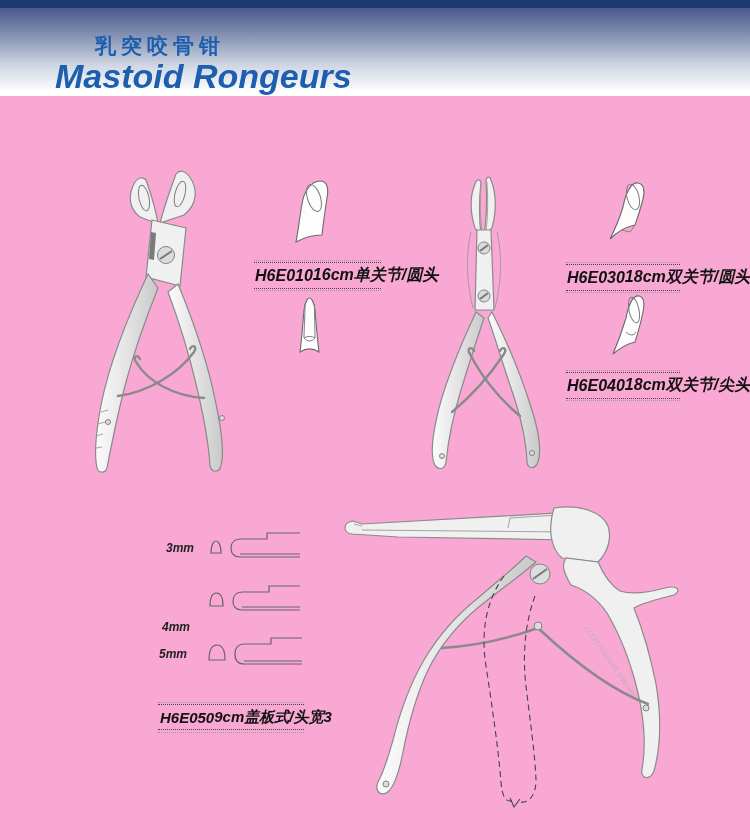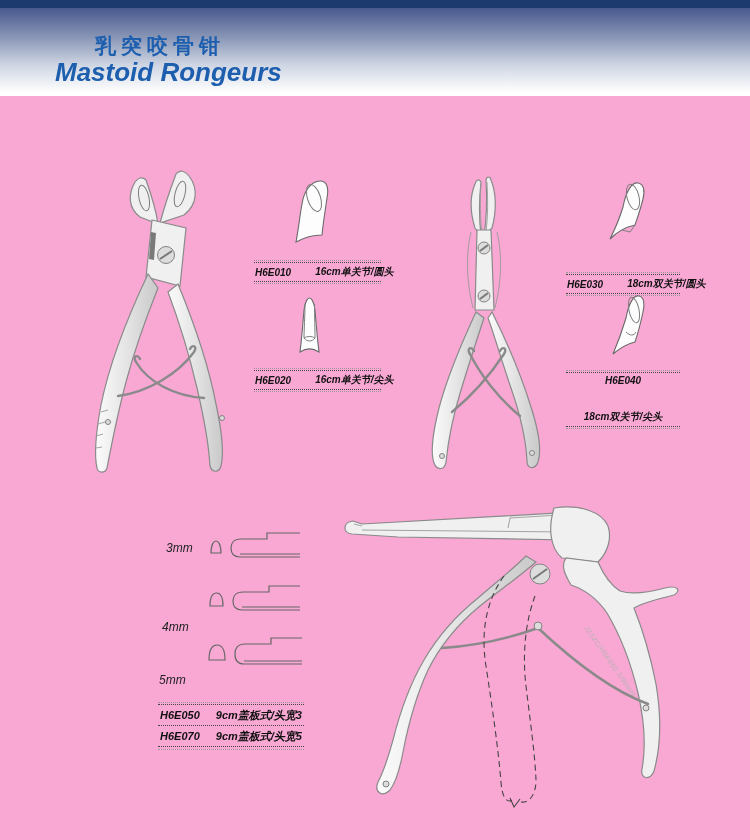--- a/index.html
+++ b/index.html
@@ -3,38 +3,38 @@
 <meta charset="utf-8">
 <style>
   html,body{margin:0;padding:0;background:#fff;}
   #page{position:relative;width:750px;height:840px;background:#f9a8d4;overflow:hidden;
         font-family:"Liberation Sans","DejaVu Sans",sans-serif;text-align:center;}
   .topbar{position:absolute;left:0;top:0;width:750px;height:8px;background:#1c3a6d;}
   .header-grad{position:absolute;left:0;top:8px;width:750px;height:88px;
         background:linear-gradient(to bottom,#48598e 0%,#8c99b8 35%,#cfd6e3 65%,#ffffff 96%);}
   .title-zh{position:absolute;left:95px;top:32px;font-size:21px;font-weight:bold;
         letter-spacing:5px;color:#1d5fae;}
-  .title-en{position:absolute;left:55px;top:57px;font-size:26px;font-style:italic;
+  .title-en{position:absolute;left:55px;top:57px;font-size:34px;font-style:italic;
         font-weight:600;color:#1d5fae;}
   .usage{position:absolute;left:40px;top:109px;font-size:15px;color:#1a1a1a;letter-spacing:1px;}
 
   .label-row{position:absolute;display:flex;justify-content:space-between;align-items:center;
         border-top:1px dotted #444;border-bottom:1px dotted #444;padding:2px 1px;
-        font-style:italic;font-weight:bold;font-size:10px;color:#111;white-space:nowrap;gap:24px;}
+        font-style:italic;font-weight:bold;font-size:16px;color:#111;white-space:nowrap;}
   .label-row::before{content:'';position:absolute;left:0;right:0;top:-3px;border-top:1px dotted #999;}
   .label-row::after{content:'';position:absolute;left:0;right:0;bottom:-3px;border-bottom:1px dotted #999;}
 
   .ktable{position:absolute;left:158px;top:704px;width:146px;border-top:1px dotted #444;}
   .ktable::before{content:'';position:absolute;left:0;right:0;top:-3px;border-top:1px dotted #999;}
   .ktable::after{content:'';position:absolute;left:0;right:0;bottom:-3px;border-bottom:1px dotted #999;}
   .ktable-row{display:flex;justify-content:space-between;align-items:center;
         border-bottom:1px dotted #444;padding:2.5px 2px;
-        font-style:italic;font-weight:bold;font-size:11px;color:#111;white-space:nowrap;}
+        font-style:italic;font-weight:bold;font-size:15px;color:#111;white-space:nowrap;}
 
-  .size-label{position:absolute;font-size:12px;font-style:italic;font-weight:normal;color:#222;}
+  .size-label{position:absolute;font-size:12px;font-style:italic;font-weight:bold;color:#222;}
   .illus{position:absolute;}
   .lineart{stroke:#8a8a8a;stroke-width:1.2;fill:#f0f0f0;}
   .thinline{stroke:#9a9a9a;stroke-width:0.9;fill:none;}
   .tip-outline{stroke:#6a6a6a;stroke-width:1.1;fill:#fdfdfd;}
   .tip-inner{stroke:#7d7d7d;stroke-width:1;fill:none;}
   .profile-line{stroke:#666;stroke-width:1.2;fill:none;}
   .dashed{stroke:#444;stroke-width:1.1;fill:none;stroke-dasharray:6 4;}
   .screw{fill:#dcdcdc;stroke:#828282;stroke-width:1;}
   .slash{stroke:#777;stroke-width:2;}
   .springline{stroke:#8a8a8a;stroke-width:2.4;fill:none;stroke-linecap:round;}
@@ -86,24 +86,20 @@
   <div class="label-row" style="left:254px;top:262px;width:125px;">
     <span>H6E010</span>
     <span>16cm单关节/圆头</span>
   </div>
 
   <svg class="illus" style="left:296px;top:296px;" width="27" height="60" viewBox="0 0 27 60">
     <path class="tip-outline" d="M4,56 C6,40 7,26 8,14 C9,5 12,2 13.5,2 C15,2 18,5 19,14 C20,26 21,40 23,56 C17,52 10,52 4,56 Z"></path>
     <path class="tip-inner" d="M9,8 C9,20 8,34 8,42 C11,40 16,40 19,42 C19,34 18.5,20 18.5,8"></path>
     <path class="tip-inner" d="M8,42 C11,46 16,46 19,42"></path>
   </svg>
-  <div class="label-row" style="left:254px;top:370px;width:125px;">
-    <span>H6E020</span>
-    <span>16cm单关节/尖头</span>
-  </div>
 
   <svg class="illus" style="left:418px;top:172px;" width="160" height="300" viewBox="0 0 160 300">
 
     <path class="lineart" d="M57,12 C52,24 52,40 57,56 L63,64 C61,46 61,28 63,10 C61,6 58,8 57,12 Z"></path>
     <path class="lineart" d="M73,8 C78,20 79,38 74,56 L66,64 C69,44 69,24 68,8 C69,4 72,4 73,8 Z"></path>
     <path class="thinline" d="M63,12 C62,30 62,46 64,60 M69,10 C70,28 70,44 68,60"></path>
 
     <path class="lineart" d="M59,58 L73,58 L76,138 L57,138 Z"></path>
     <path class="thinline" d="M53,60 C47,85 49,112 55,136 M79,60 C85,85 83,112 77,136"></path>
     <circle class="screw" cx="66" cy="76" r="6"></circle>
@@ -118,64 +114,60 @@
     <path class="springline" d="M102,244 C80,226 62,202 52,182 C48,176 54,174 56,179"></path>
     <circle class="screw" cx="24" cy="284" r="2.5"></circle>
     <circle class="screw" cx="114" cy="281" r="2.5"></circle>
   </svg>
 
   <svg class="illus" style="left:604px;top:179px;" width="44" height="62" viewBox="0 0 44 62">
     <path class="tip-outline" d="M6,60 C12,48 16,38 19,28 C22,12 28,3 34,4 C40,5 41,12 39,20 C36,32 33,40 31,46 C22,48 13,53 6,60 Z"></path>
     <ellipse class="tip-inner" cx="29" cy="18" rx="6" ry="13" transform="rotate(-14 29 18)"></ellipse>
     <path class="tip-inner" d="M31,46 L26,53 L18,51"></path>
   </svg>
-  <div class="label-row" style="left:566px;top:264px;width:112px;margin-top:10px;">
+  <div class="label-row" style="left:566px;top:264px;width:112px;">
     <span>H6E030</span>
     <span>18cm双关节/圆头</span>
   </div>
 
   <svg class="illus" style="left:606px;top:292px;" width="40" height="64" viewBox="0 0 40 64">
     <path class="tip-outline" d="M7,62 C13,48 17,36 20,26 C23,10 28,3 33,4 C38,5 39,12 37,20 C34,34 31,44 29,50 C21,52 14,56 7,62 Z"></path>
     <ellipse class="tip-inner" cx="28" cy="18" rx="5" ry="13" transform="rotate(-12 28 18)"></ellipse>
     <path class="tip-inner" d="M20,40 C24,44 28,44 30,40"></path>
   </svg>
-  <div class="label-row" style="left:566px;top:372px;width:112px;flex-direction:column;">
+  <div class="label-row" style="left:566px;top:372px;width:112px;">
     <span>H6E040</span>
     <span>18cm双关节/尖头</span>
   </div>
 
   <div class="size-label" style="left:166px;top:541px;">3mm</div>
   <svg class="illus" style="left:203px;top:529px;" width="100" height="40" viewBox="0 0 100 40">
     <path class="profile-line" d="M8,24 C8,15 11,12 13,12 C15,12 18,15 18,24 Z"></path>
     <path class="profile-line" d="M38,10 C31,10 28,14 28,19 C28,25 31,28 37,28 L97,28"></path>
     <path class="profile-line" d="M38,10 L64,10 L64,4 L97,4 M37,25 L97,25"></path>
   </svg>
 
   <div class="size-label" style="left:162px;top:594px;margin-top:26px;">4mm</div>
   <svg class="illus" style="left:203px;top:582px;" width="100" height="40" viewBox="0 0 100 40">
     <path class="profile-line" d="M7,24 C7,14 10,11 13.5,11 C17,11 20,14 20,24 Z"></path>
     <path class="profile-line" d="M40,10 C33,10 30,14 30,19 C30,25 33,28 39,28 L97,28"></path>
     <path class="profile-line" d="M40,10 L66,10 L66,4 L97,4 M39,25 L97,25"></path>
   </svg>
 
-  <div class="size-label" style="left:159px;top:647px;margin-top:26px;">5mm</div>
+  <div class="size-label" style="left:159px;top:647px;">5mm</div>
   <svg class="illus" style="left:203px;top:635px;" width="102" height="40" viewBox="0 0 102 40">
     <path class="profile-line" d="M6,25 C6,13 10,10 14,10 C18,10 22,13 22,25 Z"></path>
     <path class="profile-line" d="M42,9 C35,9 32,13 32,19 C32,26 35,29 41,29 L99,29"></path>
     <path class="profile-line" d="M42,9 L68,9 L68,3 L99,3 M41,26 L99,26"></path>
   </svg>
 
   <div class="ktable">
     <div class="ktable-row">
       <span>H6E050</span>
       <span>9cm盖板式/头宽3</span>
-    </div>
-    <div class="ktable-row">
-      <span>H6E070</span>
-      <span>9cm盖板式/头宽5</span>
     </div>
   </div>
 
   <svg class="illus" style="left:340px;top:500px;" width="360" height="325" viewBox="0 0 360 325">
 
     <path class="lineart" d="M13,21 C3,22 2,33 12,34 L58,37 L230,40 L236,12 L22,24 Z"></path>
     <path class="thinline" d="M22,30 L228,32 M168,28 L170,18 L236,14 M14,24 L22,26"></path>
 
     <path class="lineart" d="M214,8 C240,4 262,12 268,26 C272,38 268,52 258,62 L222,58 C210,48 208,28 214,8 Z"></path>
 

